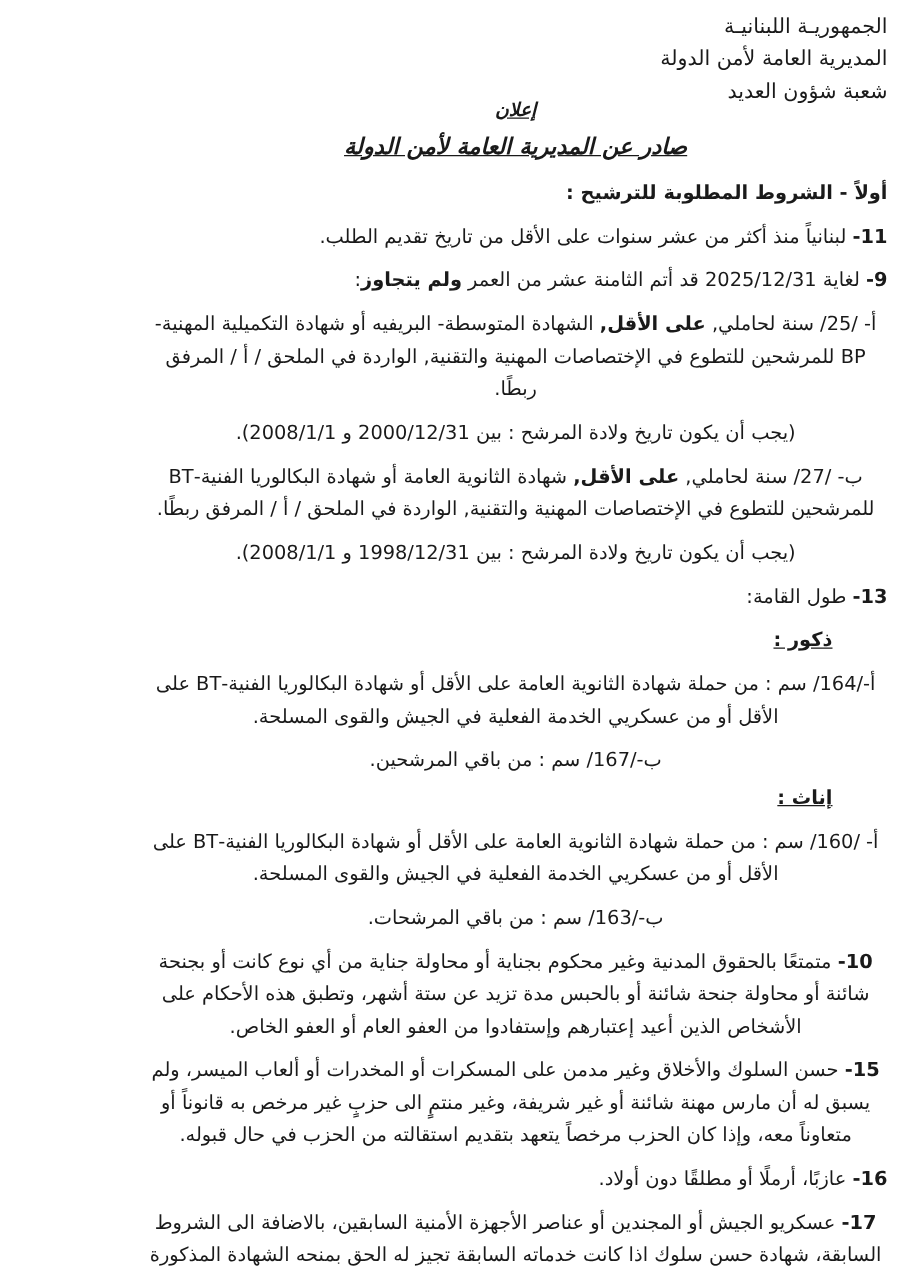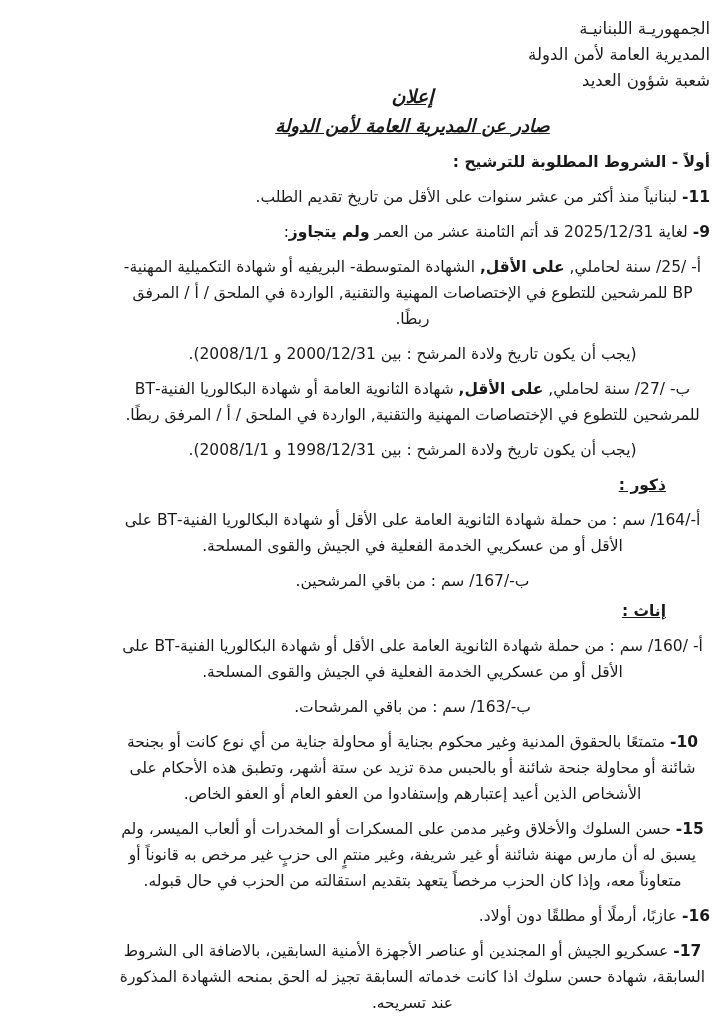--- a/index.html
+++ b/index.html
@@ -1,34 +1,34 @@
 <!DOCTYPE html>
 <html lang="ar" dir="rtl"><head>
 <meta charset="utf-8">
 <style>
   html,body { margin:0; padding:0; background:#ffffff; }
   .page {
     position:relative;
     width:623px; height:1024px;
     box-sizing:border-box;
-    padding:16px 14px 0 14px;
+    padding:8px 14px 0 14px;
     background:#ffffff;
     color:#1a1a1a;
     direction:rtl;
     font-family:"DejaVu Sans", sans-serif;
     font-size:15.5px;
     overflow:hidden;
   }
   .letterhead { text-align:right; line-height:26px; font-size:16.5px; }
   .u { }
   .title-block { margin-top:-12px; text-align:center; line-height:29px; }
   .title-main, .title-sub {
     font-weight:bold; font-style:italic; text-decoration:underline;
   }
-  .title-main { font-size:19px; }
+  .title-main { font-size:15px; }
   .title-sub  { font-size:18px; }
   p.para { margin:9px 0 0 0; line-height:26px; }
   .center { text-align:center; }
   .right  { text-align:right; }
   .sub    { margin:8px 6px 0 6px; }
   .note   { font-weight:normal; text-align:center; margin-top:8px; }
   .heading { margin-top:14px; font-weight:bold; }
   .intro  { margin-top:18px; padding:0 24px; }
   .item13 { margin-top:16px; }
   .hlabel {
@@ -64,20 +64,21 @@
   <p class="para right"><b>9-</b><span> لغاية 2025/12/31 قد أتم الثامنة عشر من العمر </span><b class="u">ولم يتجاوز</b><span>:</span></p>
 
   <p class="para center sub"><span>أ- /25/ سنة لحاملي, </span><b>على الأقل,</b><span> الشهادة المتوسطة- البريفيه أو شهادة التكميلية المهنية-BP للمرشحين للتطوع في الإختصاصات المهنية والتقنية, الواردة في الملحق / أ / المرفق ربطًا.</span></p>
 
   <p class="para note">(يجب أن يكون تاريخ ولادة المرشح : بين 2000/12/31 و 2008/1/1).</p>
 
   <p class="para center sub"><span>ب- /27/ سنة لحاملي, </span><b>على الأقل,</b><span> شهادة الثانوية العامة أو شهادة البكالوريا الفنية-BT للمرشحين للتطوع في الإختصاصات المهنية والتقنية, الواردة في الملحق / أ / المرفق ربطًا.</span></p>
 
   <p class="para note">(يجب أن يكون تاريخ ولادة المرشح : بين 1998/12/31 و 2008/1/1).</p>
 
+  <p class="para right item13"><b>13-</b><span> طول القامة:</span></p>
 
   <p class="para hlabel"><span>ذكور :</span></p>
   <p class="para center tight">أ-/164/ سم : من حملة شهادة الثانوية العامة على الأقل أو شهادة البكالوريا الفنية-BT على الأقل أو من عسكريي الخدمة الفعلية في الجيش والقوى المسلحة.</p>
   <p class="para center tight">ب-/167/ سم : من باقي المرشحين.</p>
 
   <p class="para hlabel female"><span>إناث :</span></p>
   <p class="para center tight">أ- /160/ سم : من حملة شهادة الثانوية العامة على الأقل أو شهادة البكالوريا الفنية-BT على الأقل أو من عسكريي الخدمة الفعلية في الجيش والقوى المسلحة.</p>
   <p class="para center tight">ب-/163/ سم : من باقي المرشحات.</p>
 
   <p class="para center"><b>10-</b><span> متمتعًا بالحقوق المدنية وغير محكوم بجناية أو محاولة جناية من أي نوع كانت أو بجنحة شائنة أو محاولة جنحة شائنة أو بالحبس مدة تزيد عن ستة أشهر، وتطبق هذه الأحكام على الأشخاص الذين أعيد إعتبارهم وإستفادوا من العفو العام أو العفو الخاص.</span></p>

